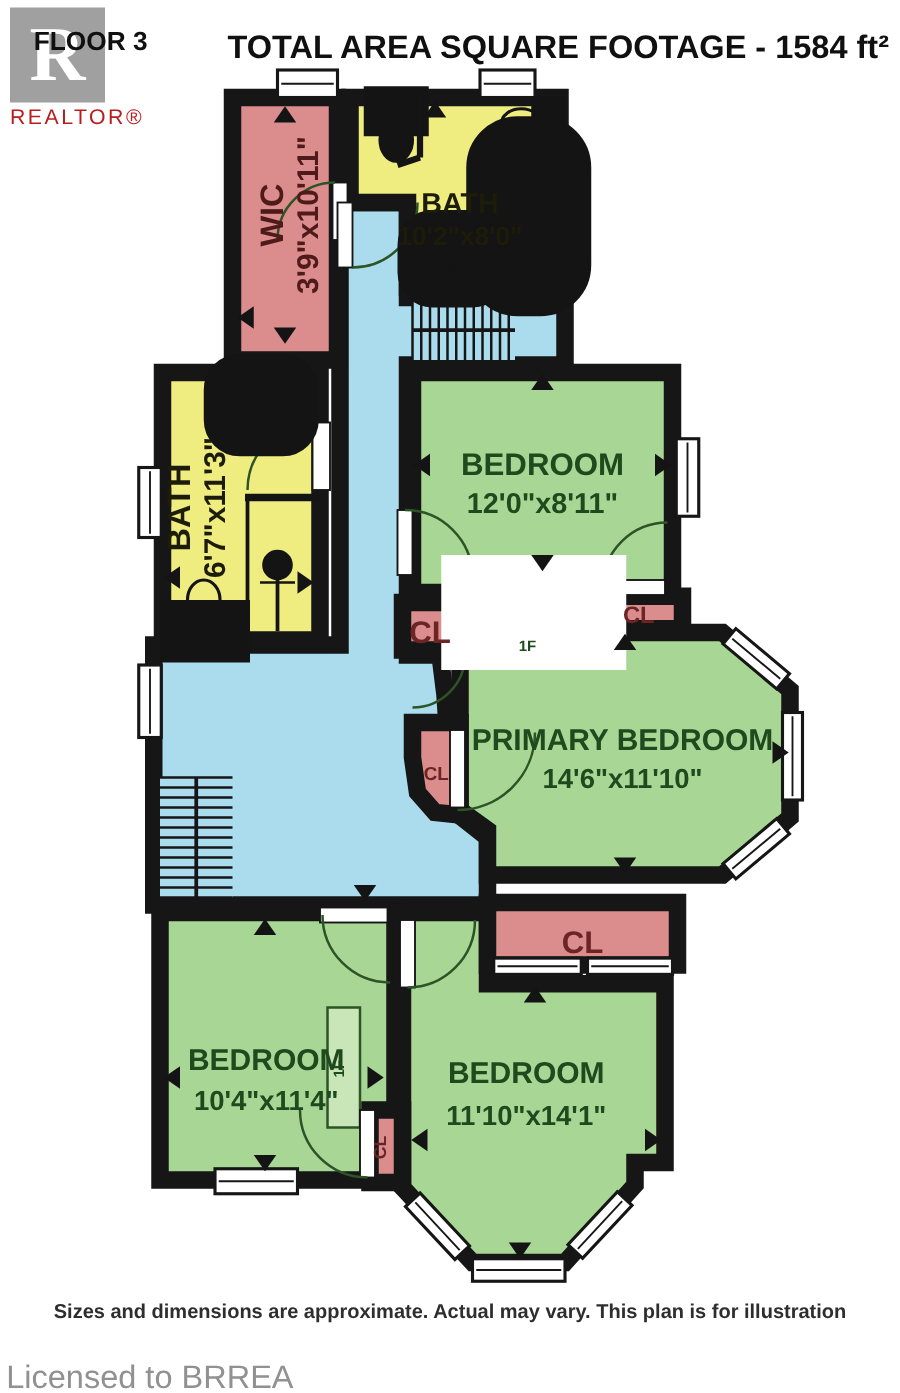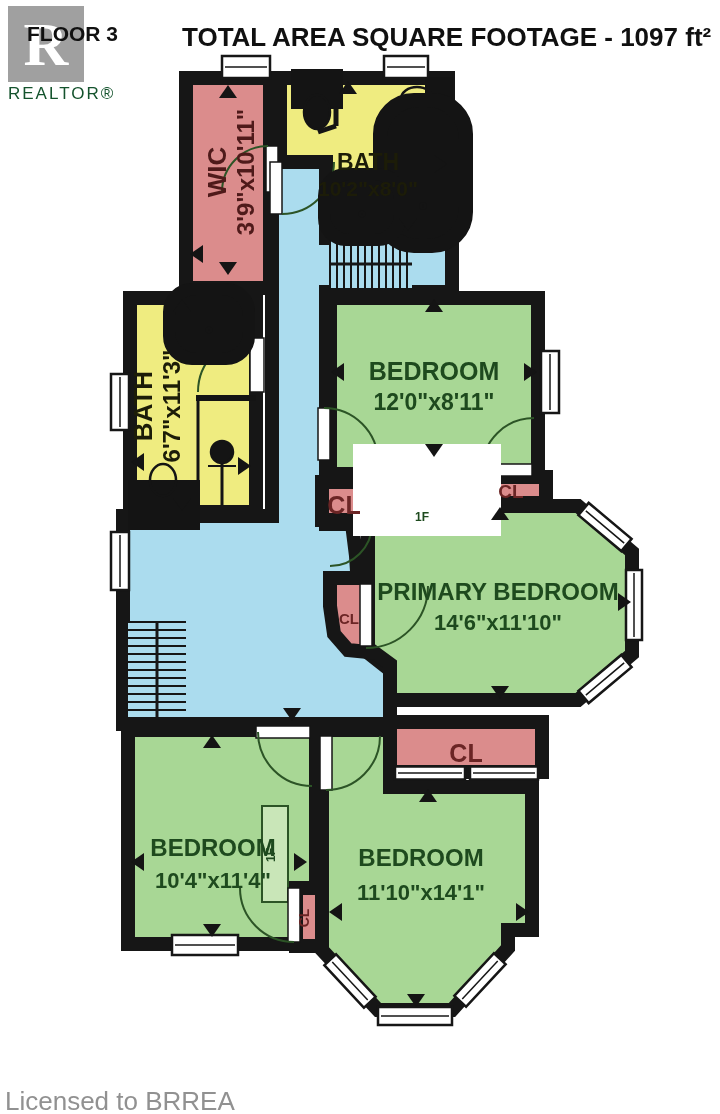--- a/index.html
+++ b/index.html
@@ -1,19 +1,19 @@
 <!DOCTYPE html>
 <html><head>
 <meta charset="utf-8">
 <style>
   html,body{margin:0;padding:0;background:#fff;}
   body{width:720px;height:1114px;position:relative;font-family:"Liberation Sans",sans-serif;overflow:hidden;}
   .logo-box{position:absolute;left:8px;top:6px;width:76px;height:76px;background:#a0a0a0;display:flex;align-items:center;justify-content:center;z-index:1;}
   .logo-letter{color:#fff;font-family:"Liberation Serif",serif;font-weight:bold;font-size:62px;line-height:1;}
-  .logo-brand{position:absolute;left:8px;top:84px;color:#14532d;font-size:17px;letter-spacing:2px;z-index:1;}
+  .logo-brand{position:absolute;left:8px;top:84px;color:#b91c1c;font-size:17px;letter-spacing:2px;z-index:1;}
   .hdr-floor{position:absolute;left:27px;top:22px;font-size:21px;font-weight:bold;color:#101010;z-index:2;white-space:nowrap;}
   .hdr-title{position:absolute;left:182px;top:22px;font-size:26px;font-weight:bold;color:#101010;z-index:2;white-space:nowrap;}
   .plan-wrap{position:absolute;left:0;top:0;width:720px;height:1114px;z-index:0;}
   .footer{position:absolute;left:0;top:1038px;width:720px;text-align:center;color:#2e2e2e;font-size:16px;font-weight:600;line-height:1.45;z-index:2;}
   .watermark{position:absolute;left:5px;top:1086px;color:#919191;font-size:26px;font-weight:500;z-index:2;}
 </style>
 </head>
 <body>
 
 <div class="plan-wrap" id="planwrap"><svg viewBox="0 0 720 1114" width="720" height="1114">
@@ -212,18 +212,19 @@
       <text x="422" y="521" fill="#1e4a1e" font-size="12" font-weight="bold" font-family="&quot;Liberation Sans&quot;,sans-serif" text-anchor="middle">1F</text>
       <text x="275" y="855" fill="#1e4a1e" font-size="12" font-weight="bold" font-family="&quot;Liberation Sans&quot;,sans-serif" text-anchor="middle" transform="rotate(-90 275 855)">1F</text>
     </svg></div>
 
 <div class="logo-box">
   <span class="logo-letter">R</span>
 </div>
 <div class="logo-brand">REALTOR®</div>
 
 <div class="hdr-floor">FLOOR 3</div>
-<div class="hdr-title">TOTAL AREA SQUARE FOOTAGE - 1097 ft²</div>
+<div class="hdr-title">TOTAL AREA SQUARE FOOTAGE - 1584 ft²</div>
 
 <div class="footer">
+  <div>Sizes and dimensions are approximate. Actual may vary. This plan is for illustration</div>
 </div>
 
 <div class="watermark">Licensed to BRREA</div>
 
 </body></html>

